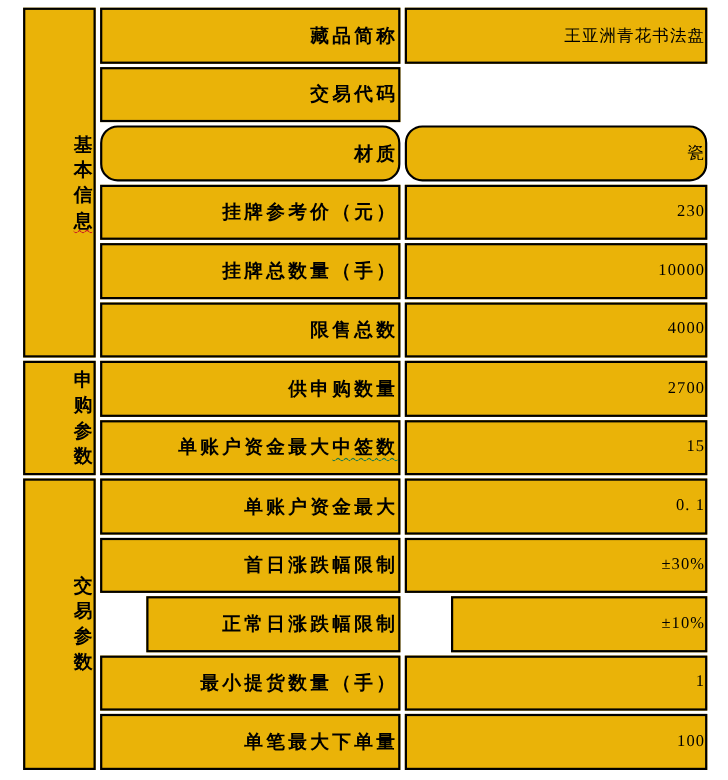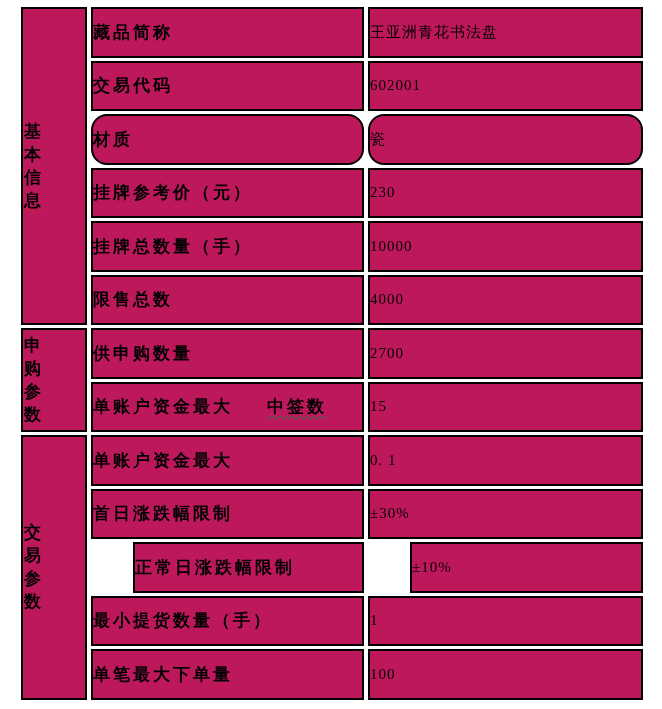--- a/index.html
+++ b/index.html
@@ -20,24 +20,24 @@
     top: 7px;
     display: grid;
     grid-template-columns: 66px 273px 275px;
     grid-template-rows: repeat(13, 50.5px);
     row-gap: 3px;
     column-gap: 4px;
   }
   .cell {
     box-sizing: border-box;
     border: 2px solid #000000;
-    background: #be185d;
+    background: #eab308;
     display: flex;
     align-items: center;
-    justify-content: flex-start;
+    justify-content: flex-end;
     overflow: hidden;
     font-family: Liberation Serif, serif;
   }
   
   .c1 { grid-column: 1; }
   .c2 { grid-column: 2; }
   .c3 { grid-column: 3; }
   .g1 { grid-row: 1 / 7; }
   .g2 { grid-row: 7 / 9; }
   .g3 { grid-row: 9 / 14; }
@@ -74,21 +74,20 @@
     text-decoration-color: #cc2222;
     text-decoration-thickness: 1px;
     text-underline-offset: 2px;
   }
   .sq-green {
     text-decoration-line: underline;
     text-decoration-style: wavy;
     text-decoration-color: #1f7a4d;
     text-decoration-thickness: 1px;
     text-underline-offset: 3px;
-    margin-left: 34px;
   }
 </style>
 </head>
 <body>
 
 <div class="product-table">
 
   <div class="cell c1 g1">
     <div class="glabel"><span>基本信</span><span class="sq-red">息</span></div>
   </div>
@@ -101,23 +100,20 @@
 
   <div class="cell c2 r1">
     <div class="flabel">藏品简称</div>
   </div>
   <div class="cell c3 r1">
     <div class="fvalue">王亚洲青花书法盘</div>
   </div>
 
   <div class="cell c2 r2">
     <div class="flabel">交易代码</div>
-  </div>
-  <div class="cell c3 r2">
-    <div class="fvalue">602001</div>
   </div>
 
   <div class="cell c2 r3">
     <div class="flabel">材质</div>
   </div>
   <div class="cell c3 r3">
     <div class="fvalue">瓷</div>
   </div>
 
   <div class="cell c2 r4">

